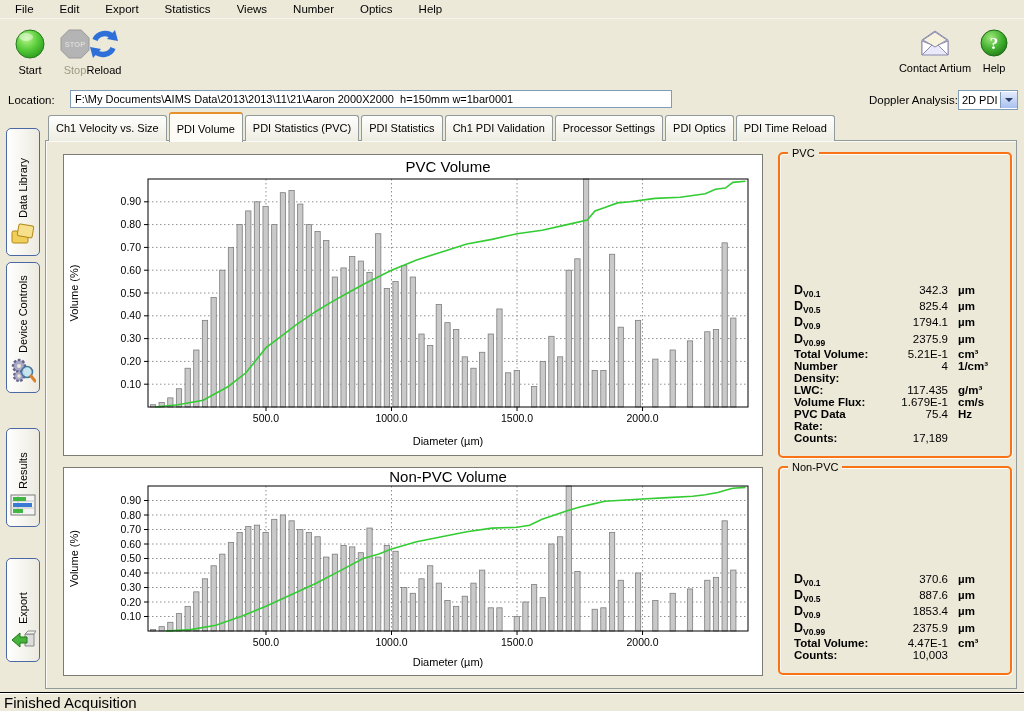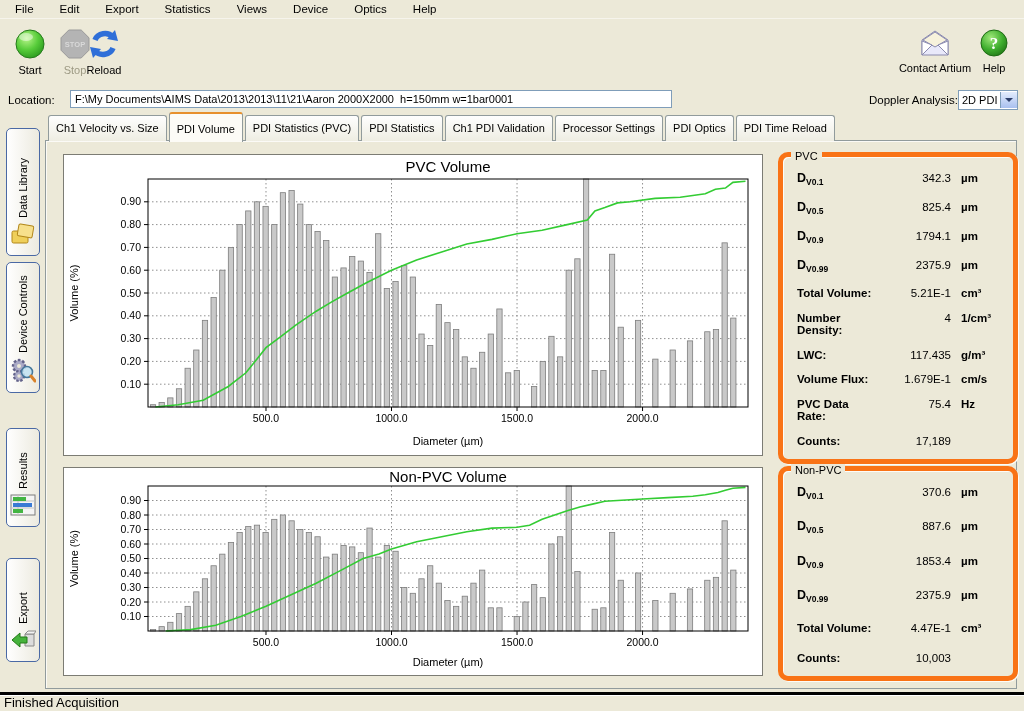--- a/index.html
+++ b/index.html
@@ -44,28 +44,28 @@
     background:linear-gradient(#fefefe,#eeede2);cursor:default;white-space:nowrap;}
   .tab.active{height:20px;line-height:22px;background:#fcfbf6;position:relative;
     z-index:5;border-top:2px solid #e7902c;margin-bottom:-1px;}
 
   
   .chart-panel{position:absolute;background:#fff;border:1px solid #7c7c74;}
   .chart-panel.c1{left:63px;top:154px;width:698px;height:300px;}
   .chart-panel.c2{left:63px;top:467px;width:698px;height:207px;}
 
   
-  .groupbox{position:absolute;border:5px solid #f97316;border-radius:10px;
+  .groupbox{position:absolute;border:2px solid #f97316;border-radius:5px;
     box-shadow:inset 1px 1px 0 #fdfcf8, 1px 1px 0 #fdfcf8;}
   .groupbox.g1{left:778px;top:152px;width:230px;height:302px;}
   .groupbox.g2{left:778px;top:466px;width:230px;height:205px;}
   .gb-title{position:absolute;top:-7px;left:8px;background:#ece9d8;
     font-size:11px;padding:0 4px;}
   .gb-rows{position:absolute;left:14px;right:10px;top:14px;bottom:12px;
-    display:flex;flex-direction:column;justify-content:space-between;}
+    display:flex;flex-direction:column;justify-content:flex-end;}
   .stat-row{display:flex;align-items:baseline;font-size:11.5px;}
   .stat-row .lab{flex:1;font-weight:bold;}
   .stat-row .lab sub{font-size:8.5px;font-weight:bold;}
   .stat-row .dv{font-size:12.5px;}
   .stat-row .val{width:72px;text-align:right;}
   .stat-row .unit{width:42px;padding-left:10px;font-weight:bold;}
 
   
   .sidebar-btn{position:absolute;left:6px;width:34px;
     border:1px solid #4a69a5;border-radius:5px;
@@ -75,36 +75,36 @@
   .sidebar-btn .vlabel{flex:1;display:flex;align-items:center;
     writing-mode:vertical-rl;transform:rotate(180deg);font-size:11px;}
   .sidebar-btn .sicon{margin-top:4px;}
   .sb1{top:128px;height:128px;}
   .sb2{top:262px;height:131px;}
   .sb3{top:428px;height:99px;}
   .sb4{top:558px;height:104px;}
 
   
   .statusbar{position:absolute;left:0;bottom:0;width:100%;height:19px;
-    border-top:3px solid #000000;box-shadow:inset 0 1px 0 #fff;
-    font-size:13px;display:flex;padding-left:4px;
+    border-top:1px solid #000000;box-shadow:inset 0 1px 0 #fff;
+    font-size:15px;display:flex;align-items:center;padding-left:4px;
     box-sizing:border-box;}
 </style>
 </head>
 <body>
 
 <div class="window">
 
   <div class="menubar">
       <span class="menu-item">File</span>
       <span class="menu-item">Edit</span>
       <span class="menu-item">Export</span>
       <span class="menu-item">Statistics</span>
       <span class="menu-item">Views</span>
-      <span class="menu-item">Device</span>
+      <span class="menu-item">Number</span>
       <span class="menu-item">Optics</span>
       <span class="menu-item">Help</span>
     </div>
 
   <div class="toolbar">
     <div class="tool-btn" style="left:8px;top:8px;width:44px;">
       <span class="ticon">
         <svg width="32" height="32">
           <defs>
             <radialGradient id="gStart" cx="38%" cy="30%" r="75%">

